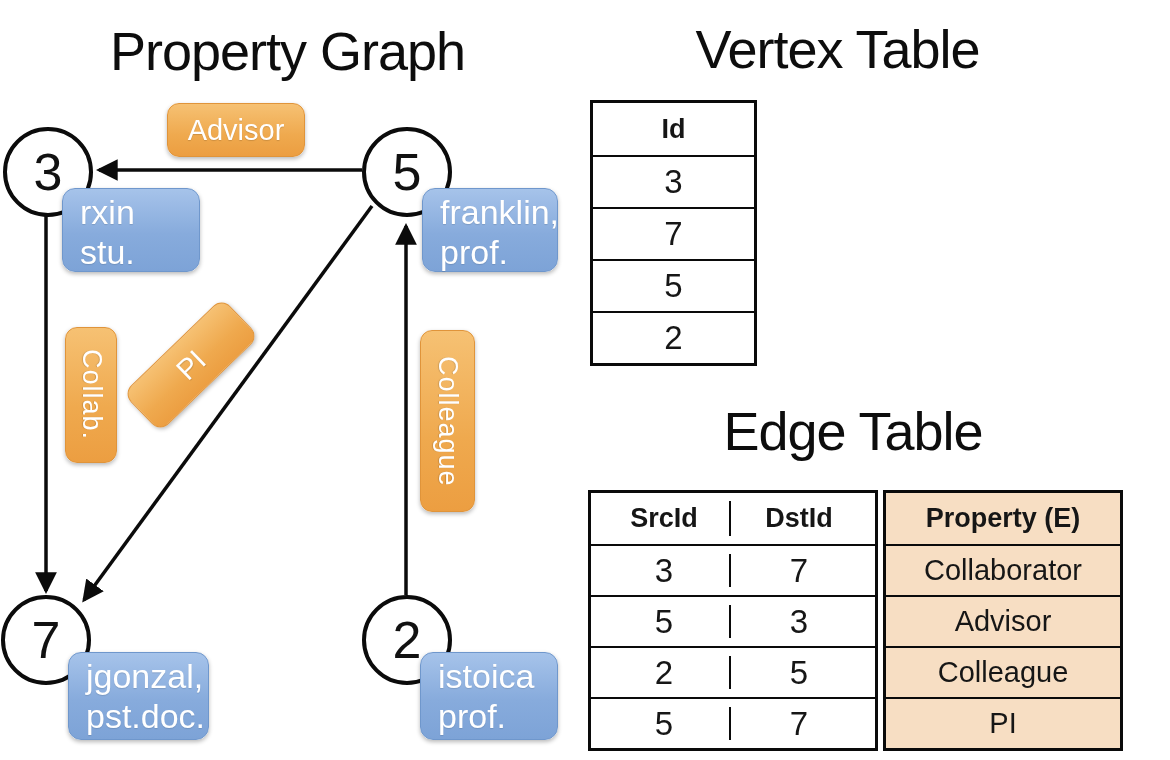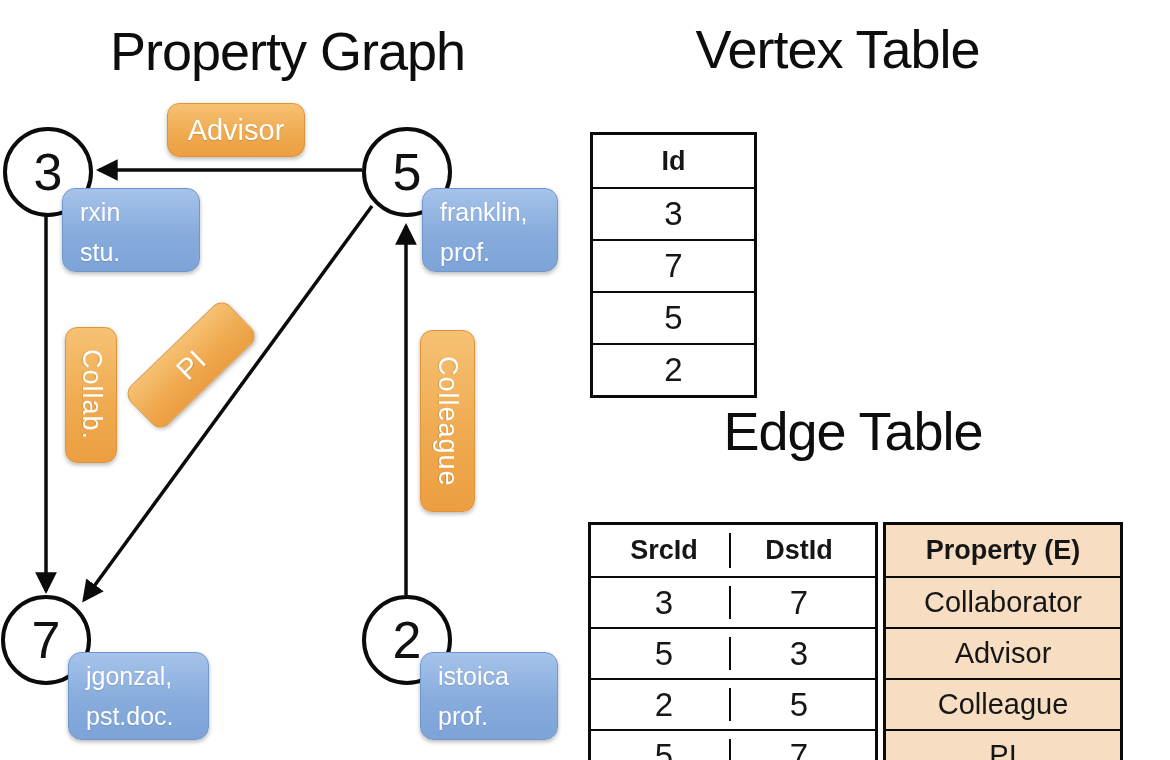--- a/index.html
+++ b/index.html
@@ -23,39 +23,39 @@
     background: #ffffff; border: 4px solid #0b0b0b;
     display: flex; align-items: center; justify-content: center;
     font-size: 52px; font-weight: 400; color: #111; z-index: 3;
   }
 
   
   .vprop-box {
     background: linear-gradient(180deg, #a6c3ea 0%, #87abdc 55%, #7da3d7 100%);
     border: 1px solid #6f97cc; border-radius: 13px;
     box-shadow: 0 2px 4px rgba(0,0,0,0.28);
-    color: #ffffff; font-size: 25px; line-height: 40px;
+    color: #ffffff; font-size: 34px; line-height: 40px;
     padding: 3px 8px 8px 17px; z-index: 4;
     text-shadow: 0 1px 1px rgba(0,0,0,0.12);
   }
 
   
   .eprop-box {
     background: linear-gradient(180deg, #f6c173 0%, #efa94e 60%, #ec9e41 100%);
     border: 1px solid #e0943a; border-radius: 12px;
     box-shadow: 0 2px 4px rgba(0,0,0,0.28);
     color: #ffffff; display: flex; align-items: center; justify-content: center;
     font-size: 29px; z-index: 2; text-shadow: 0 1px 1px rgba(0,0,0,0.15);
   }
   .eprop-vert {
     writing-mode: vertical-rl; font-size: 27px; letter-spacing: 1px;
   }
 
   
-  .tbl-group { display: flex; align-items: flex-start; margin-top: 32px; }
+  .tbl-group { display: flex; align-items: flex-start; }
   .subtable {
     border: 3px solid #0a0a0a; background: #ffffff;
     display: flex; flex-direction: column;
   }
   .trow {
     border-top: 2.5px solid #0a0a0a;
     display: flex; align-items: center; justify-content: center;
     font-size: 33px; color: #161616; background: #ffffff;
   }
   .trow:first-child { border-top: none; }

